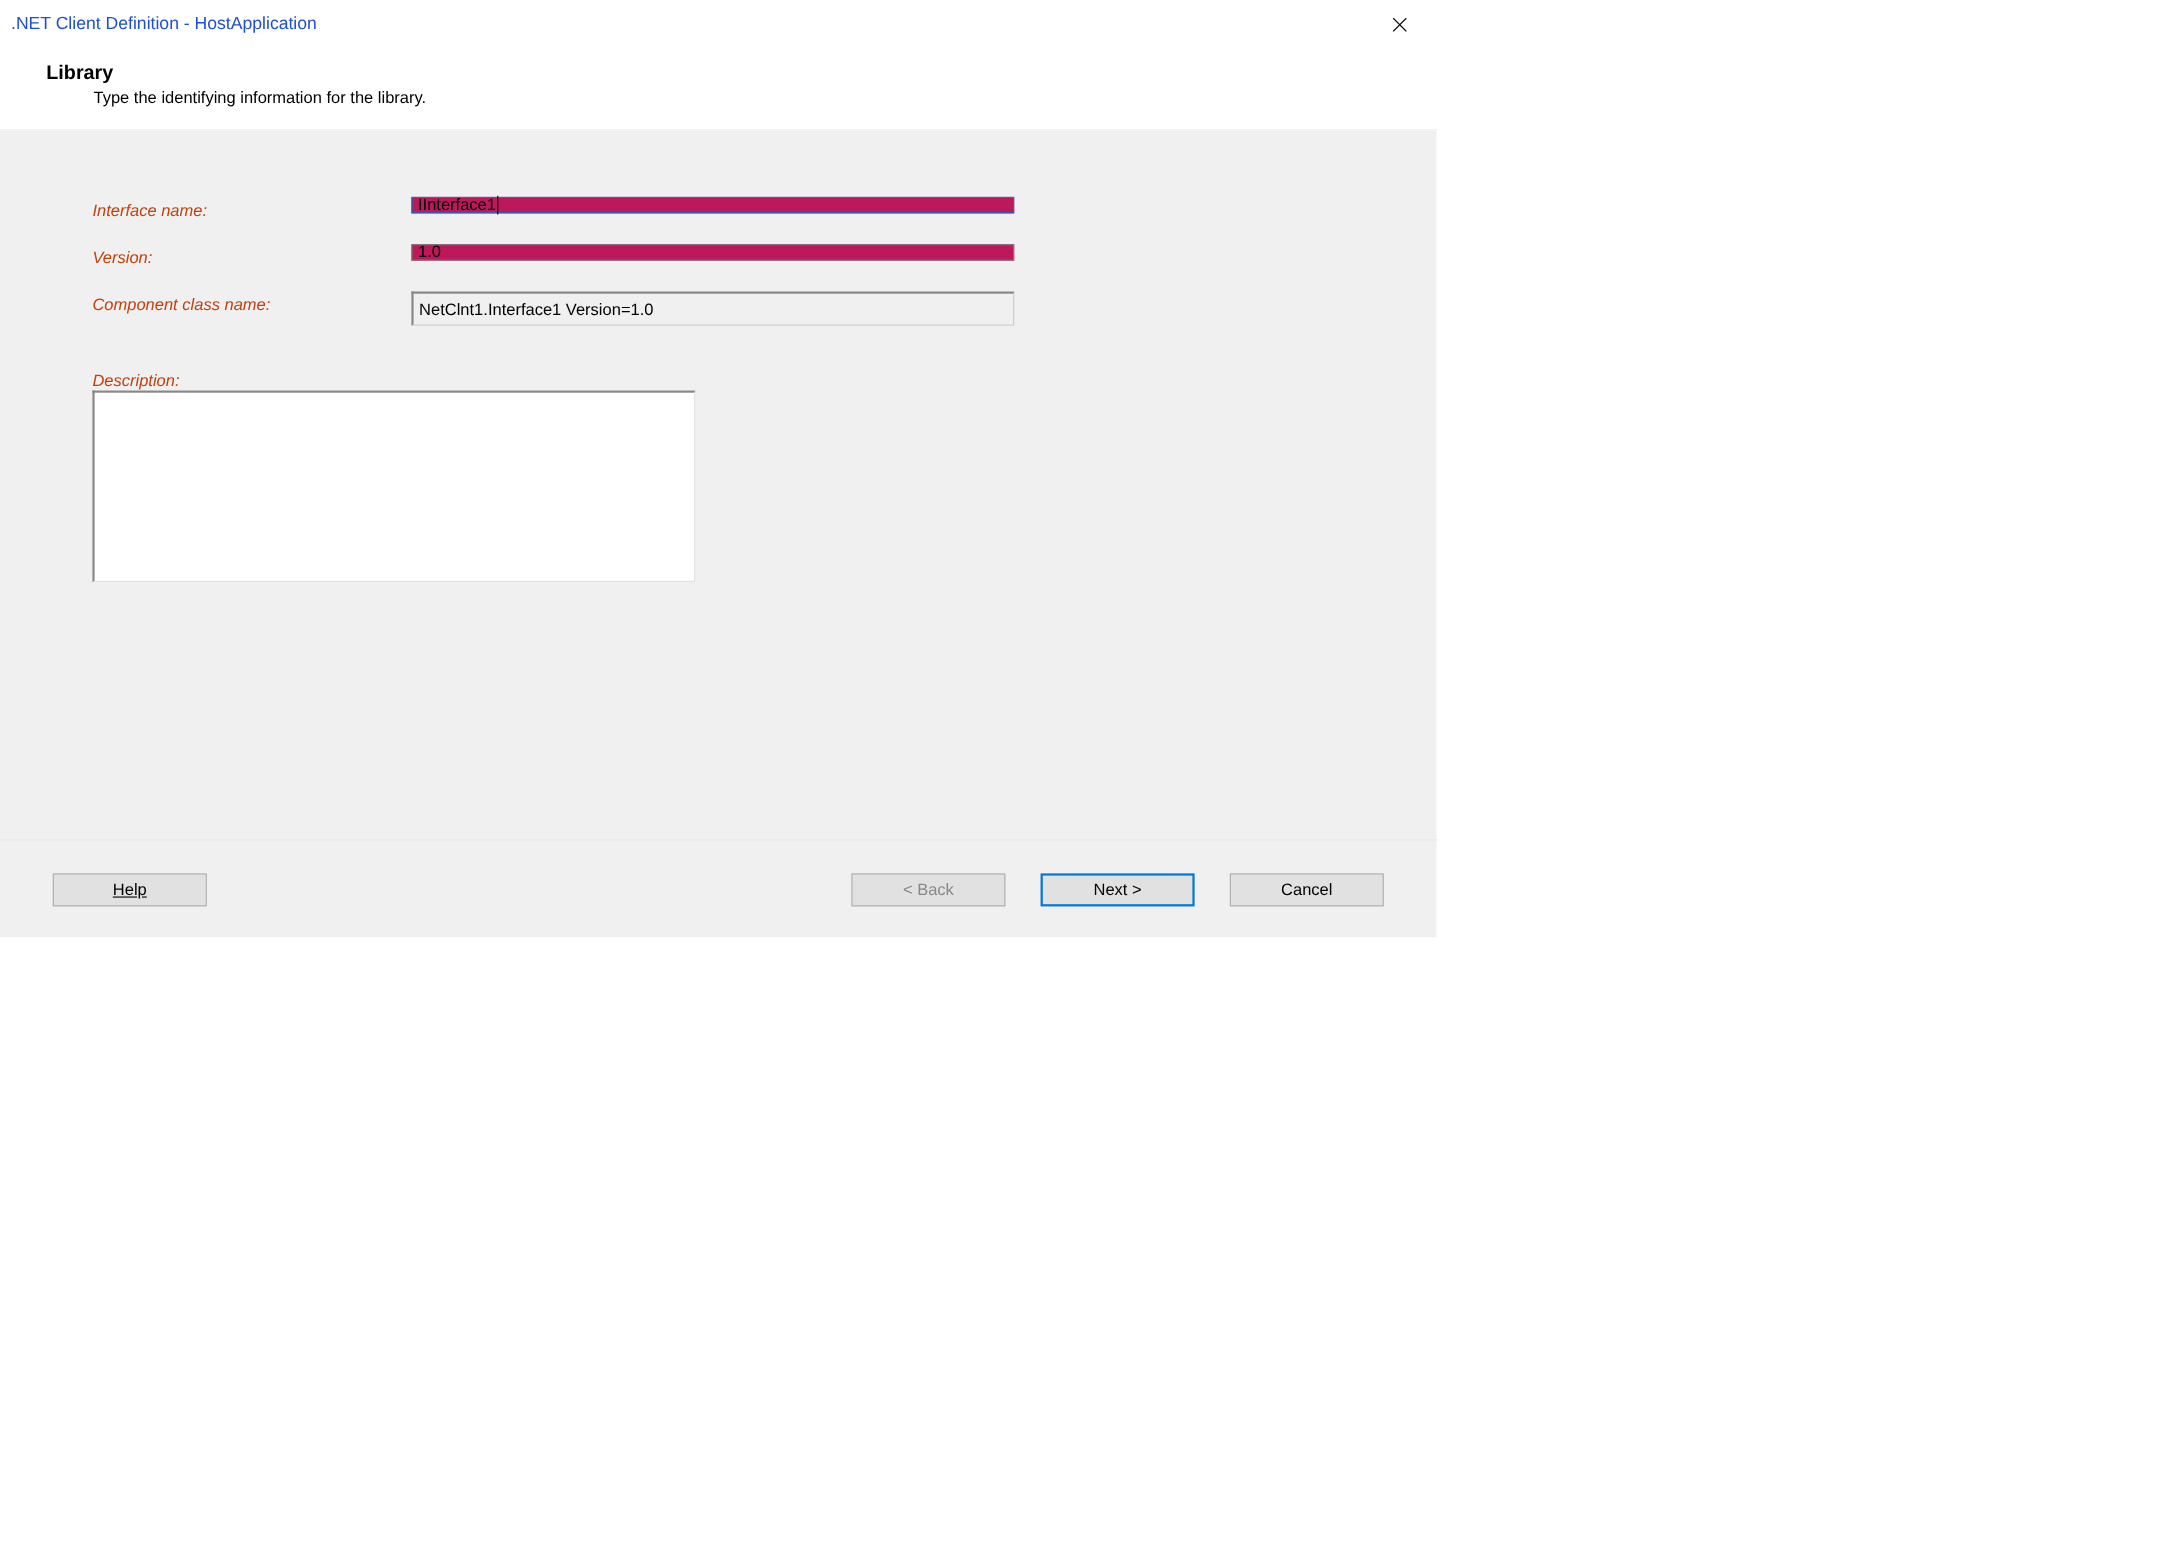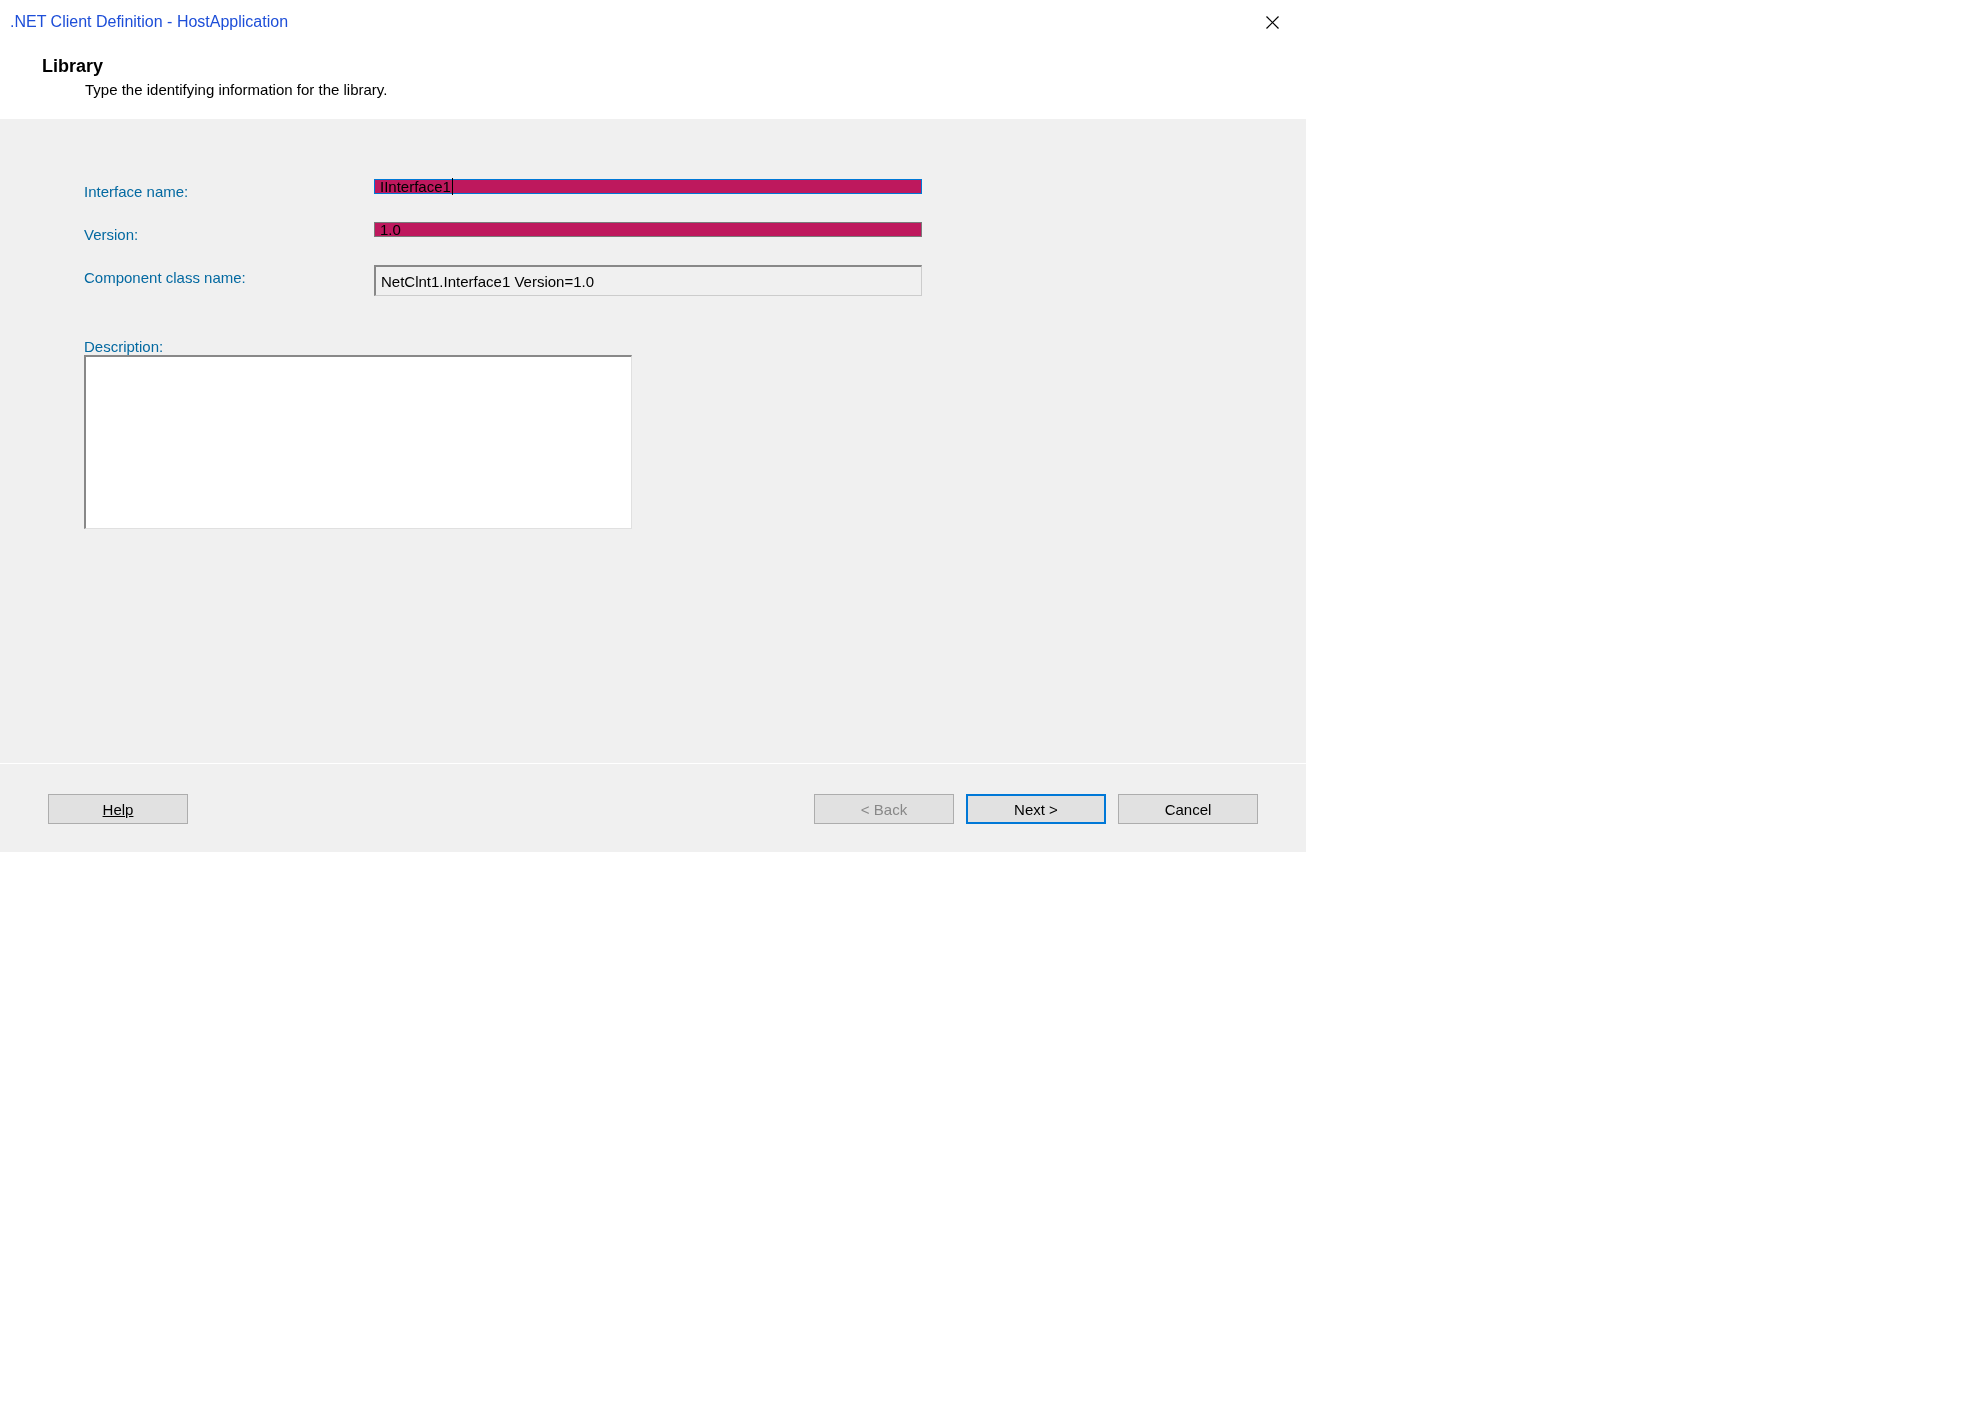--- a/index.html
+++ b/index.html
@@ -67,21 +67,22 @@
     }
     .form-row {
       display: flex;
       align-items: flex-start;
       margin-bottom: 22px;
     }
     .form-label {
       width: 290px;
       font-size: 15px;
       padding-top: 4px;
-      color: #0369a1;
+      color: #c2410c;
+      font-style: italic;
     }
     .text-input {
       width: 548px;
       height: 15px;
       padding: 3px 5px;
       font-family: 'Segoe UI', Tahoma, sans-serif;
       font-size: 15px;
       border: 1px solid #7a7a7a;
       background: #be185d;
       outline: none;
@@ -128,21 +129,21 @@
       display: flex;
       justify-content: space-between;
       align-items: center;
     }
     .footer-left {
       display: flex;
       text-decoration: underline;
     }
     .footer-right {
       display: flex;
-      gap: 12px;
+      gap: 32px;
     }
     .btn {
       width: 140px;
       height: 30px;
       font-family: 'Segoe UI', Tahoma, sans-serif;
       font-size: 15px;
       border: 1px solid #adadad;
       background: #e1e1e1;
       cursor: pointer;
       display: flex;

